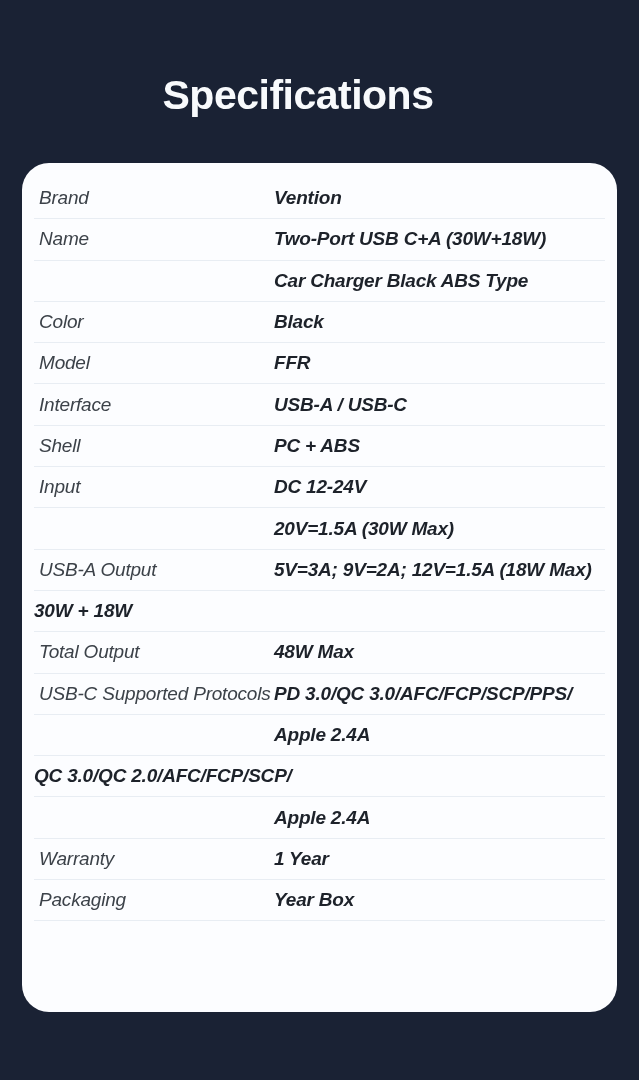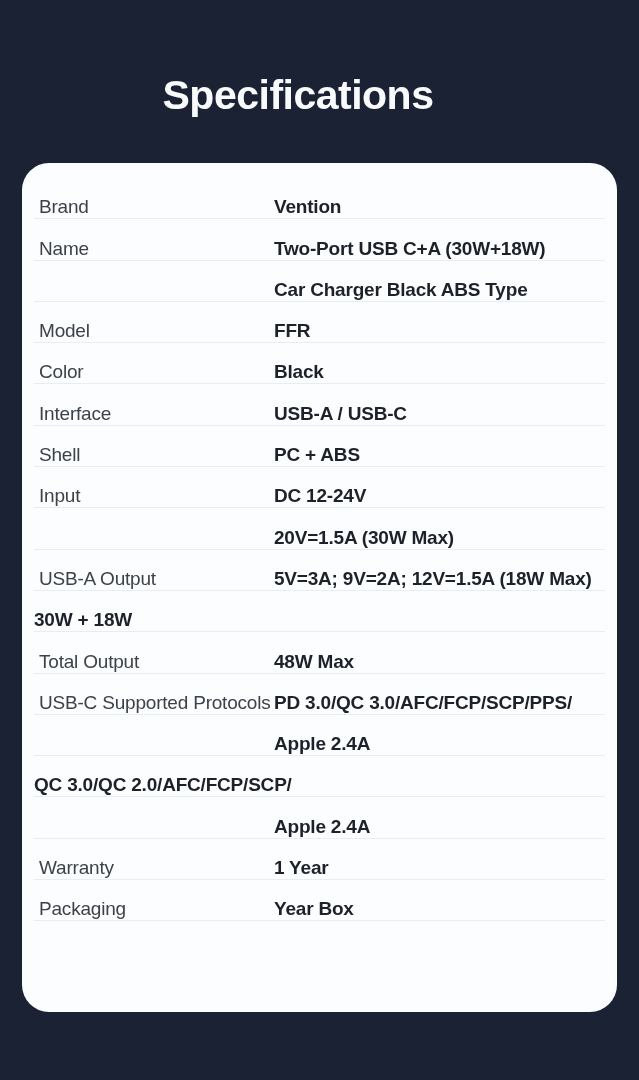--- a/index.html
+++ b/index.html
@@ -38,23 +38,24 @@
     background:var(--card-bg);
     border-radius:27px;
     padding:15px 12px 0 12px;
     overflow:hidden;
   }
   .spec-table{
     width:100%;
   }
   .spec-row{
     display:flex;
-    align-items:flex-end;
+    align-items:center;
     height:41.3px;
     border-bottom:1px solid var(--divider-color);
+    font-style:italic;
   }
   .spec-label{
     flex:0 0 240px;
     padding-left:5px;
     font-size:19px;
     font-weight:400;
     letter-spacing:-0.2px;
     color:var(--label-color);
     white-space:nowrap;
   }
@@ -83,27 +84,27 @@
     <div class="spec-label">Name</div>
     <div class="spec-value">Two-Port USB C+A (30W+18W)</div>
   </div>
 
   <div class="spec-row">
     <div class="spec-label"></div>
     <div class="spec-value">Car Charger Black ABS Type</div>
   </div>
 
   <div class="spec-row">
-    <div class="spec-label">Model</div>
-    <div class="spec-value">FFR</div>
+    <div class="spec-label">Color</div>
+    <div class="spec-value">Black</div>
   </div>
 
   <div class="spec-row">
-    <div class="spec-label">Color</div>
-    <div class="spec-value">Black</div>
+    <div class="spec-label">Model</div>
+    <div class="spec-value">FFR</div>
   </div>
 
   <div class="spec-row">
     <div class="spec-label">Interface</div>
     <div class="spec-value">USB-A / USB-C</div>
   </div>
 
   <div class="spec-row">
     <div class="spec-label">Shell</div>
     <div class="spec-value">PC + ABS</div>

